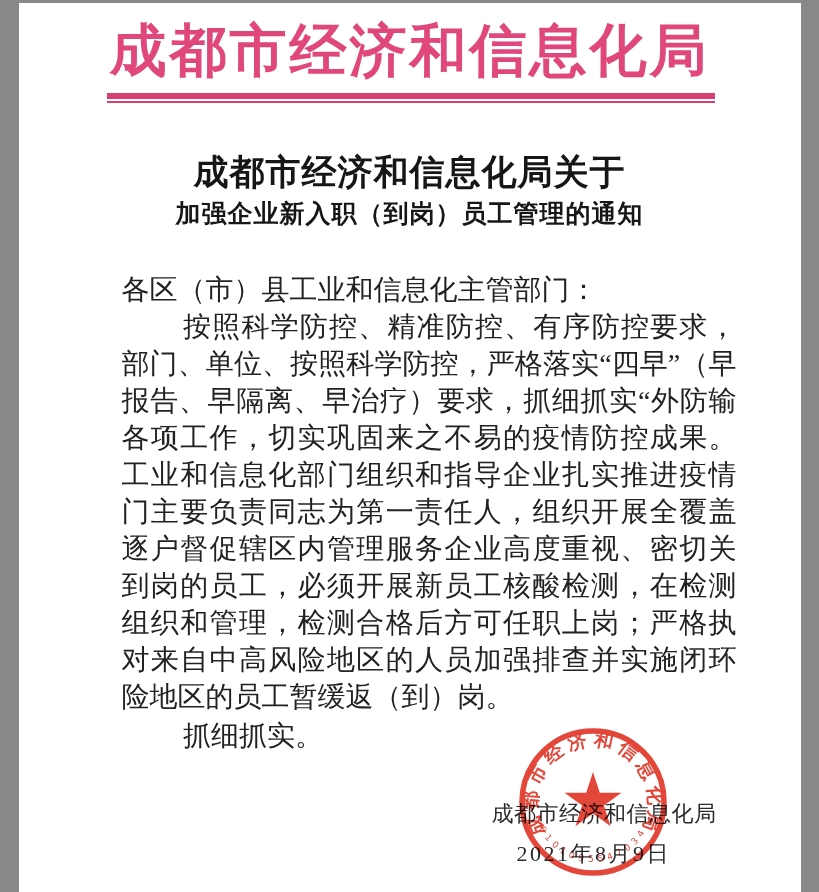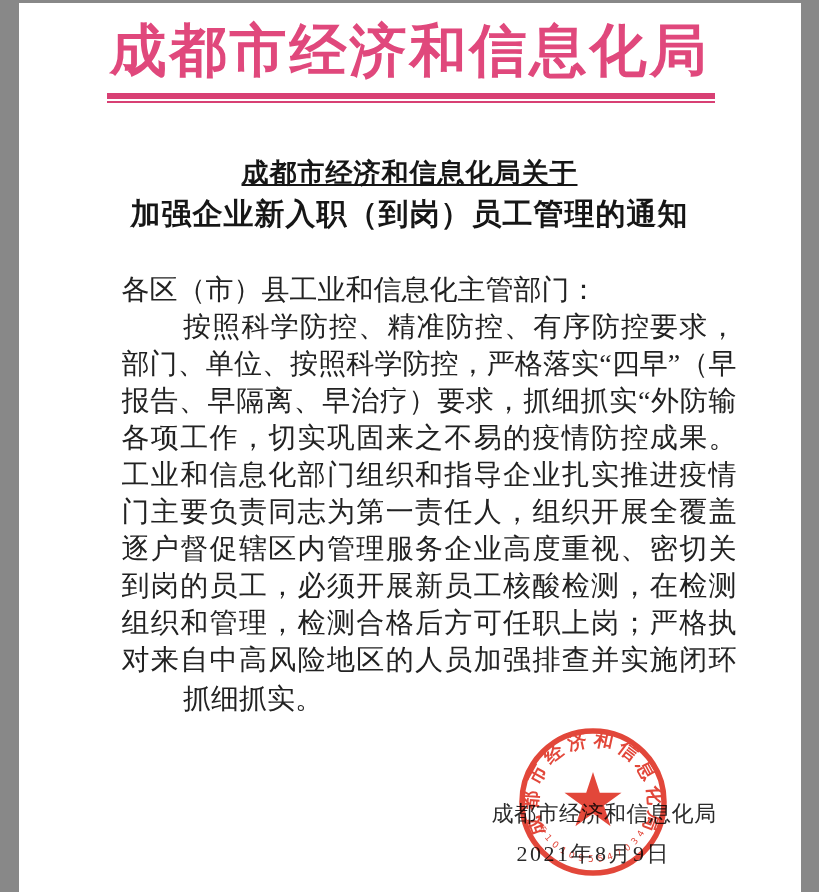--- a/index.html
+++ b/index.html
@@ -25,22 +25,22 @@
     letter-spacing: 3px;
     white-space: nowrap;
   }
   .masthead-rule { margin: 9px 86px 0 88px; }
   .masthead-rule .bar-thick { height: 6px; background: #d84074; }
   .masthead-rule .bar-gap   { height: 2px; background: #ffffff; }
   .masthead-rule .bar-thin  { height: 2px; background: #d84074; }
 
   
   .doc-title { margin-top: 50px; text-align: center; font-weight: bold; color: #161616; }
-  .doc-title .t1 { font-size: 27px; line-height: 40px; letter-spacing: 1px; text-decoration: underline; }
-  .doc-title .t2 { font-size: 30px; line-height: 42px; letter-spacing: 1px; text-align: center; }
+  .doc-title .t1 { font-size: 35px; line-height: 40px; letter-spacing: 1px; }
+  .doc-title .t2 { font-size: 25px; line-height: 42px; letter-spacing: 1px; text-align: center; }
 
   
   .body-text {
     margin: 36px 101px 0 103px;
     width: 615px;
     font-size: 28px;
     line-height: 37px;
     color: #222222;
   }
   .body-text .ln { height: 37px; overflow: hidden; }
@@ -101,20 +101,21 @@
     <div class="ln j indent">按照科学防控、精准防控、有序防控要求，压紧压实属地、</div>
     <div class="ln j">部门、单位、按照科学防控，严格落实“四早”（早发现、早</div>
     <div class="ln j">报告、早隔离、早治疗）要求，抓细抓实“外防输入、到岗的员工”</div>
     <div class="ln j">各项工作，切实巩固来之不易的疫情防控成果。请各区（市）县</div>
     <div class="ln j">工业和信息化部门组织和指导企业扎实推进疫情防控工作，以部</div>
     <div class="ln j">门主要负责同志为第一责任人，组织开展全覆盖宣传和指导工作，</div>
     <div class="ln j">逐户督促辖区内管理服务企业高度重视、密切关注新（拟）入职</div>
     <div class="ln j">到岗的员工，必须开展新员工核酸检测，在检测期间做好人员的</div>
     <div class="ln j">组织和管理，检测合格后方可任职上岗；严格执行防疫防控要求，</div>
     <div class="ln j">对来自中高风险地区的人员加强排查并实施闭环管理，在中高风</div>
+    <div class="ln left">险地区的员工暂缓返（到）岗。</div>
     <div class="ln left indent closing">抓细抓实。</div>
   </div>
 
   <div class="signature">成都市经济和信息化局</div>
   <div class="issue-date">2021年8月9日</div>
 
   <div class="seal">
     <svg width="160" height="160" viewBox="0 0 160 160" xmlns="http://www.w3.org/2000/svg">
       <defs>
         <path id="arcTop" d="M 34.1 112.1 A 56 56 0 1 1 125.9 112.1" fill="none"></path>

